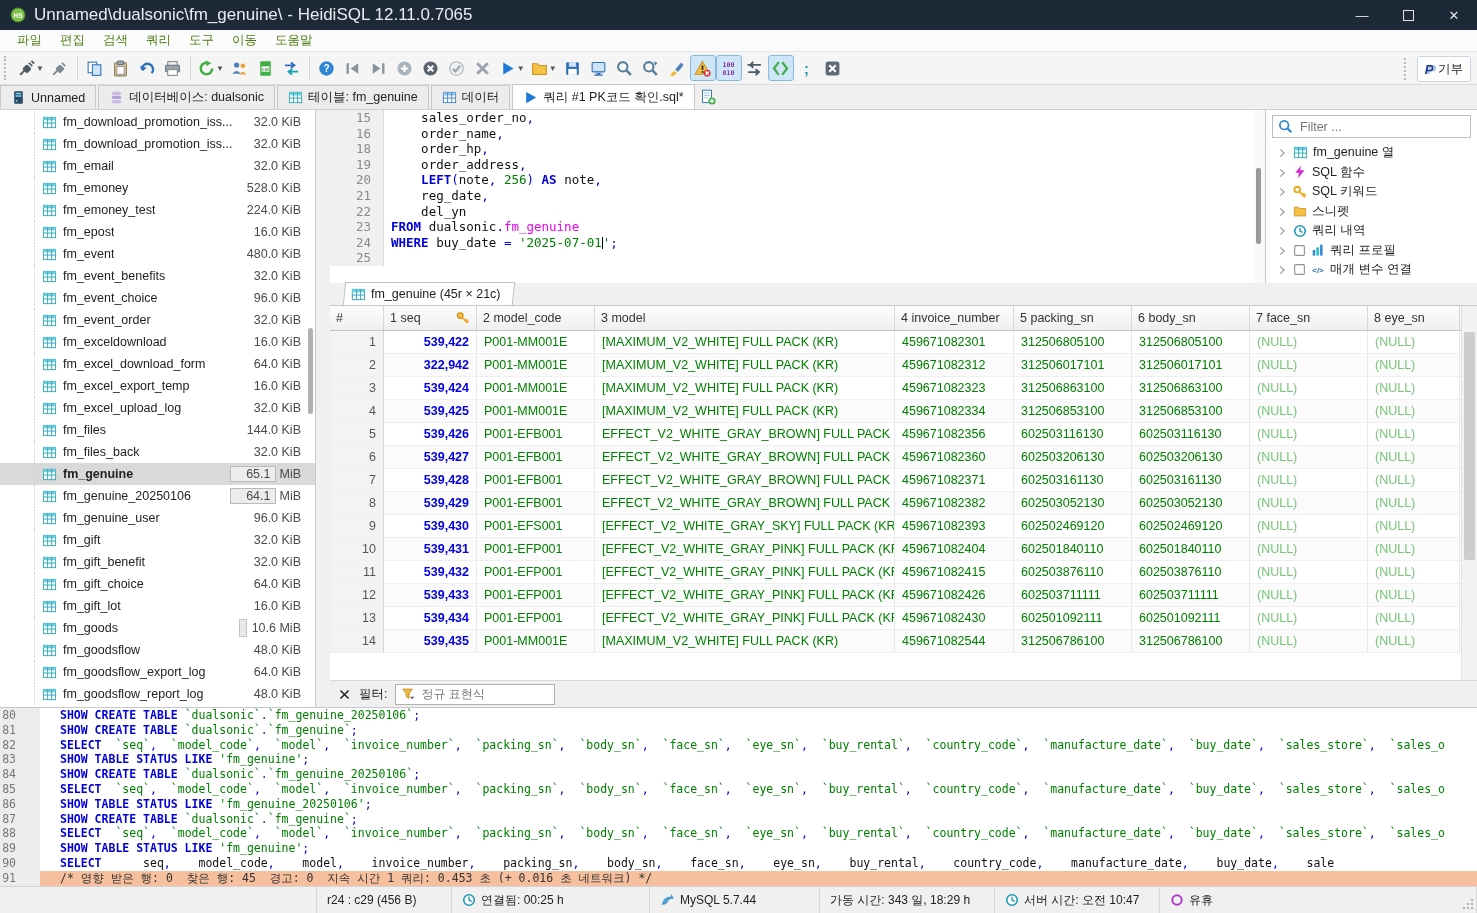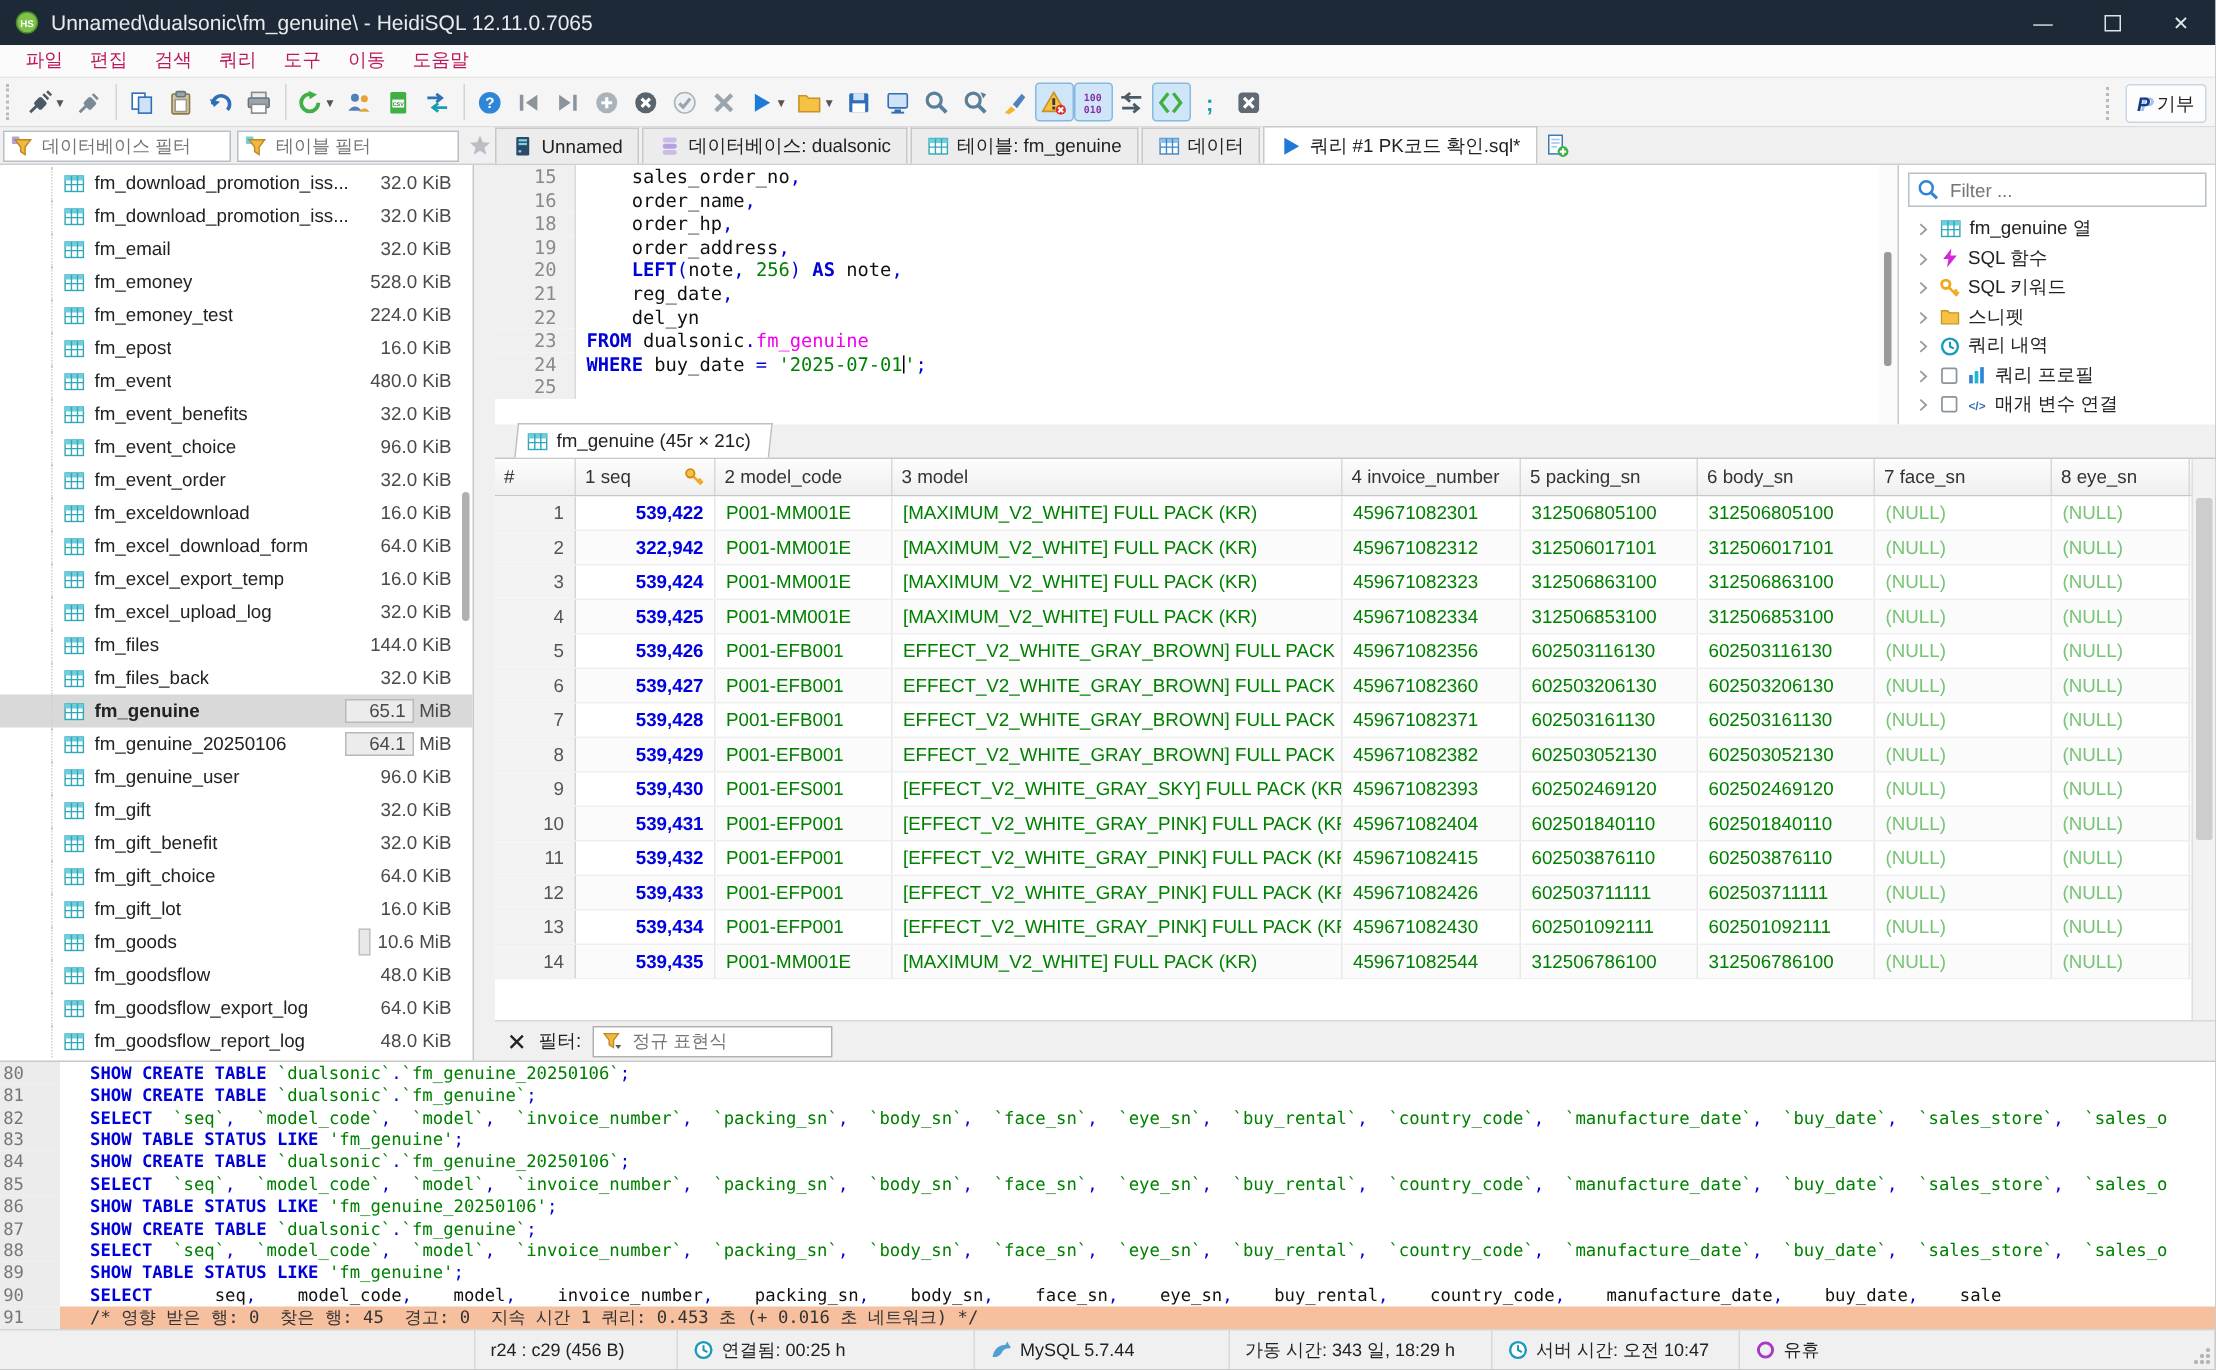--- a/index.html
+++ b/index.html
@@ -4,30 +4,30 @@
 <style>
   html,body{margin:0;padding:0;background:#9a9a9a;}
   #app{position:relative;width:1477px;height:913px;background:#fff;overflow:hidden;
        font-family:"Liberation Sans",sans-serif;font-size:12.5px;color:#222;}
   .icon{display:inline-flex;align-items:center;justify-content:center;vertical-align:middle;}
   .icon svg{display:block;}
 
   
   #titlebar{position:absolute;left:0;top:0;width:1477px;height:30px;background:#1d2936;
             display:flex;align-items:center;color:#e8ecef;}
-  #titlebar .title{margin-left:8px;font-size:14px;}
+  #titlebar .title{margin-left:8px;font-size:17px;}
   #titlebar .app-icon{margin-left:10px;}
   .win-controls{margin-left:auto;display:flex;height:30px;}
   .win-btn{width:46px;height:30px;display:flex;align-items:center;justify-content:center;color:#dfe5ea;font-size:13px;}
   .win-btn .sq{width:9px;height:9px;border:1px solid #dfe5ea;}
 
   
   #menubar{position:absolute;left:0;top:30px;width:1477px;height:22px;background:#fbfbfb;
            border-bottom:1px solid #e7e7e7;display:flex;align-items:center;padding-left:8px;box-sizing:border-box;}
-  .menu-item{padding:2px 9px;color:#be185d;}
+  .menu-item{padding:2px 9px;color:#4d7c0f;}
 
   
   #toolbar{position:absolute;left:0;top:52px;width:1477px;height:33px;background:#f5f5f5;
            border-bottom:1px solid #dcdcdc;display:flex;align-items:center;box-sizing:border-box;padding-left:2px;}
   .tb-grip{width:5px;height:24px;border-left:2px dotted #b9b9b9;margin:0 4px 0 2px;}
   .tb-btn{height:26px;min-width:26px;display:inline-flex;align-items:center;justify-content:center;
           border:1px solid transparent;border-radius:3px;background:transparent;padding:0 2px;}
   .tb-btn.active{background:#cfe6f8;border-color:#86b9e0;}
   .tb-btn .dd{font-size:8px;color:#555;margin-left:1px;}
   .tb-sep{width:1px;height:24px;background:#d4d4d4;margin:0 4px;}
@@ -438,45 +438,20 @@
               <text x="9.5" y="13" font-size="13" text-anchor="middle" fill="#9ec2e8" font-weight="bold" font-style="italic">P</text>
               <text x="7" y="13" font-size="13" text-anchor="middle" fill="#1a3a8a" font-weight="bold" font-style="italic">P</text>
             </svg>
           </span>
         <span>기부</span>
       </div>
     </div>
   </div>
 
   <div id="tabbar">
-    <div class="tb-filters">
-      <div class="flt-input" style="width:152px;margin-left:2px;">
-        <span class="icon">
-            <svg width="15" height="15" viewBox="0 0 16 16">
-              <rect x="1" y="1" width="5.4" height="5.4" rx="0.8" fill="#b3a2de"></rect>
-              <path d="M3.2 3.4 H14.4 L10.4 8.6 V14 L7.2 11.8 V8.6 Z" fill="#f0b840" stroke="#c08820"></path>
-            </svg>
-          </span>
-        <input placeholder="데이터베이스 필터" style="">
-      </div>
-      <div class="flt-input" style="width:148px;margin-left:4px;">
-        <span class="icon">
-            <svg width="15" height="15" viewBox="0 0 16 16">
-              <rect x="1" y="1" width="5.4" height="5.4" rx="0.8" fill="#6fcede"></rect>
-              <path d="M3.2 3.4 H14.4 L10.4 8.6 V14 L7.2 11.8 V8.6 Z" fill="#f0b840" stroke="#c08820"></path>
-            </svg>
-          </span>
-        <input placeholder="테이블 필터" style="">
-      </div>
-      <span class="icon" style="margin-left:6px;">
-          <svg width="16" height="16" viewBox="0 0 16 16">
-            <path d="M8 1.4 L9.9 5.9 L14.8 6.2 L11 9.3 L12.2 14.1 L8 11.5 L3.8 14.1 L5 9.3 L1.2 6.2 L6.1 5.9 Z" fill="#b9bfc5"></path>
-          </svg>
-        </span>
-    </div>
     <div id="tabs">
         <div class="tab">
           <span class="icon">
             <svg width="15" height="15" viewBox="0 0 16 16">
               <rect x="3.4" y="1.4" width="9.2" height="13.2" rx="1" fill="#2c4a66"></rect>
               <rect x="5" y="3" width="6" height="1.6" fill="#7fd4e8"></rect>
               <rect x="5" y="5.6" width="6" height="1.6" fill="#7fd4e8"></rect>
               <circle cx="6" cy="11.6" r="1" fill="#7fd4e8"></circle>
             </svg>
           </span>

